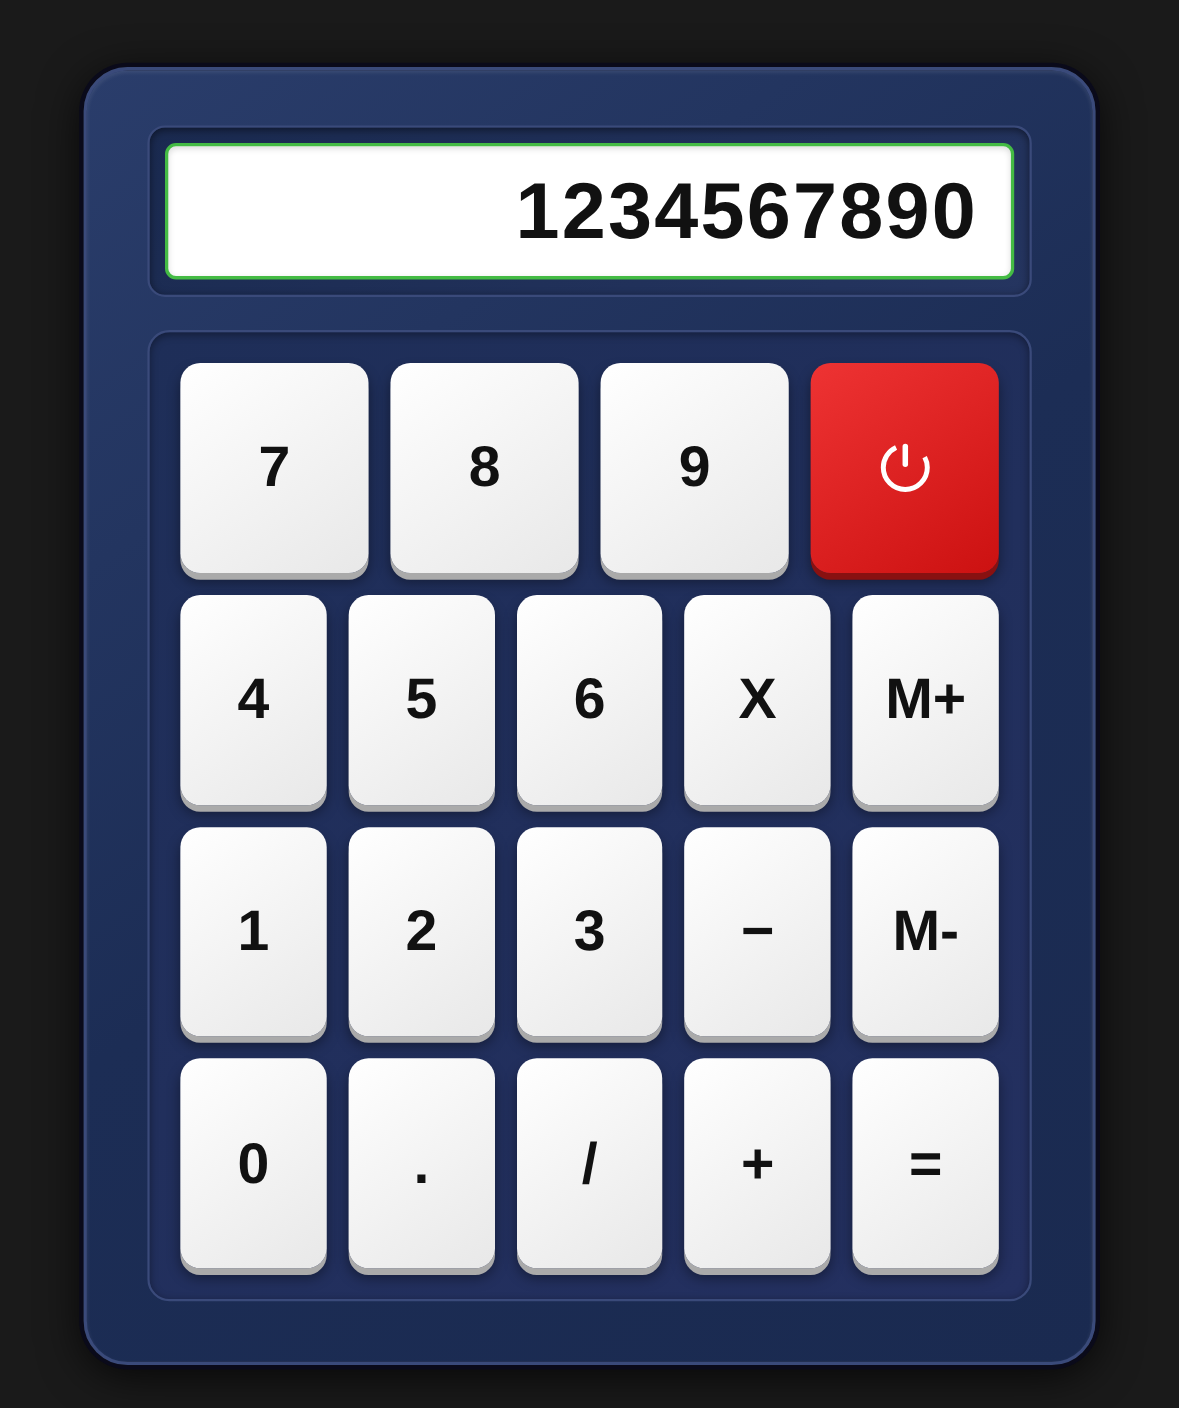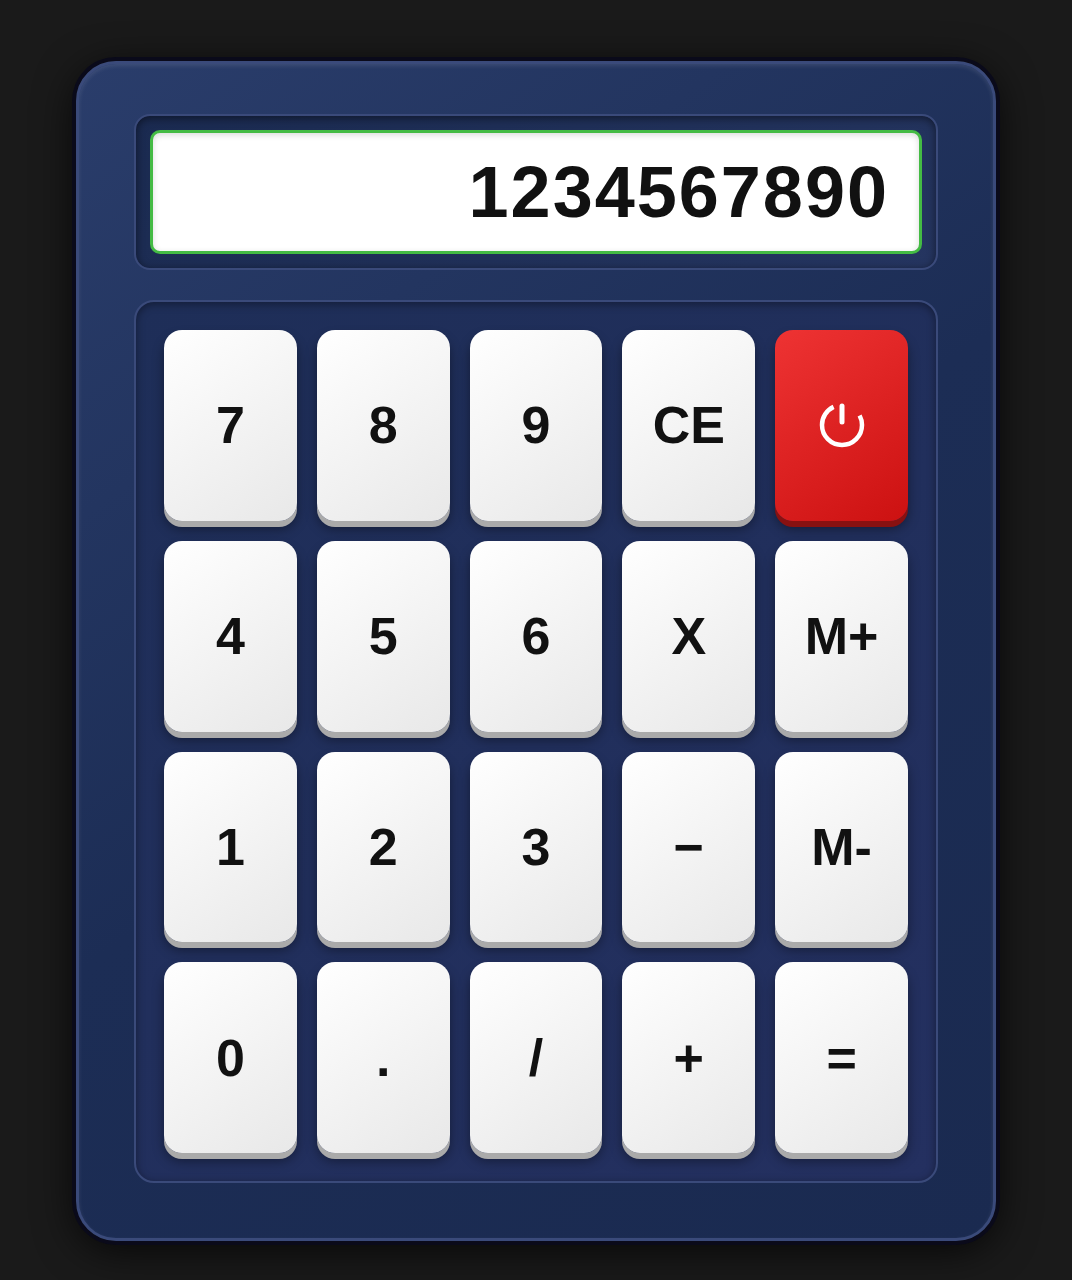--- a/index.html
+++ b/index.html
@@ -120,21 +120,20 @@
   <div class="display-wrapper">
     <div class="display">1234567890</div>
   </div>
 
   <div class="keypad-wrapper">
 
     <div class="key-row">
       <button class="key">7</button>
       <button class="key">8</button>
       <button class="key">9</button>
-      <button class="key">CE</button>
       <button class="key key-power">
         <div class="power-icon">
           <svg viewBox="0 0 58 58" fill="none" xmlns="http://www.w3.org/2000/svg">
             <circle cx="29" cy="29" r="20" stroke="white" stroke-width="4.5" stroke-dasharray="100 30" stroke-dashoffset="15"></circle>
             <line x1="29" y1="10" x2="29" y2="26" stroke="white" stroke-width="5" stroke-linecap="round"></line>
           </svg>
         </div>
       </button>
     </div>
 

